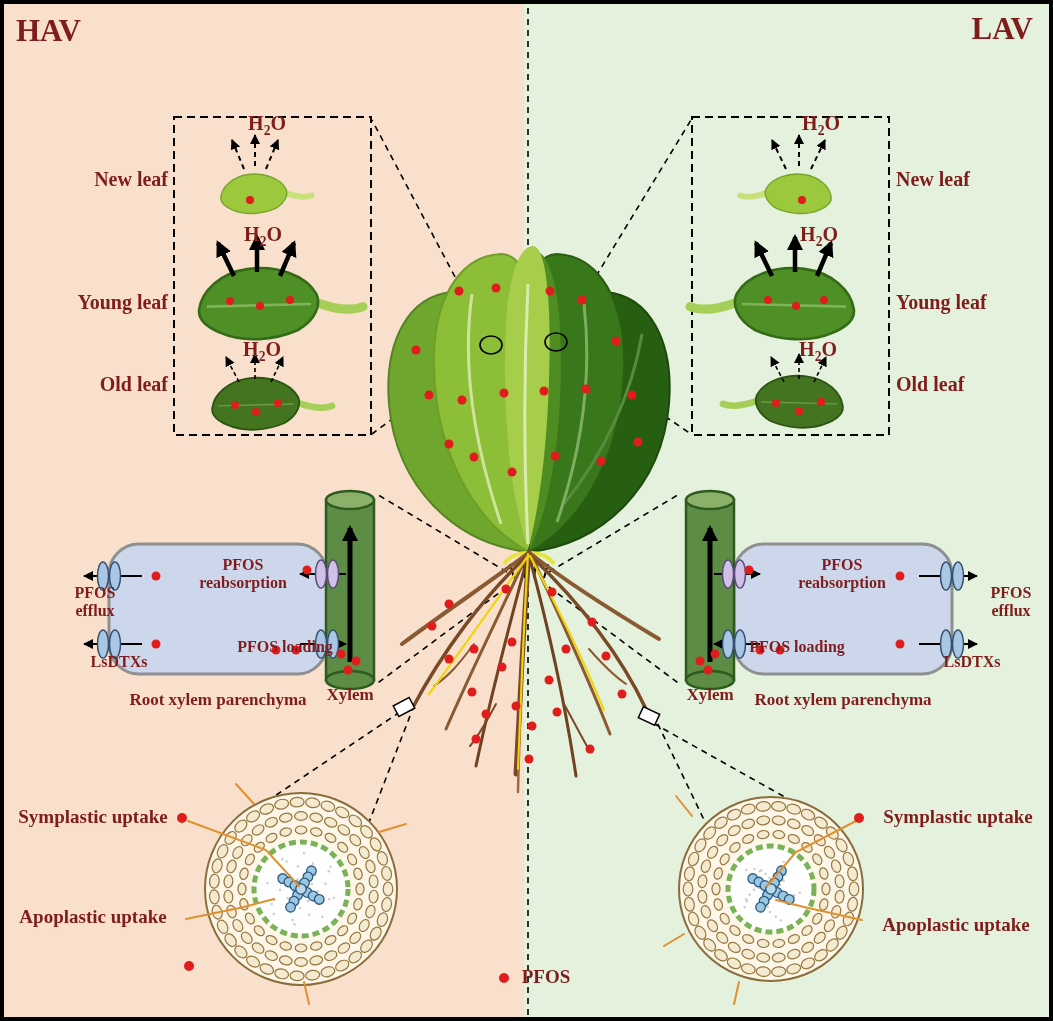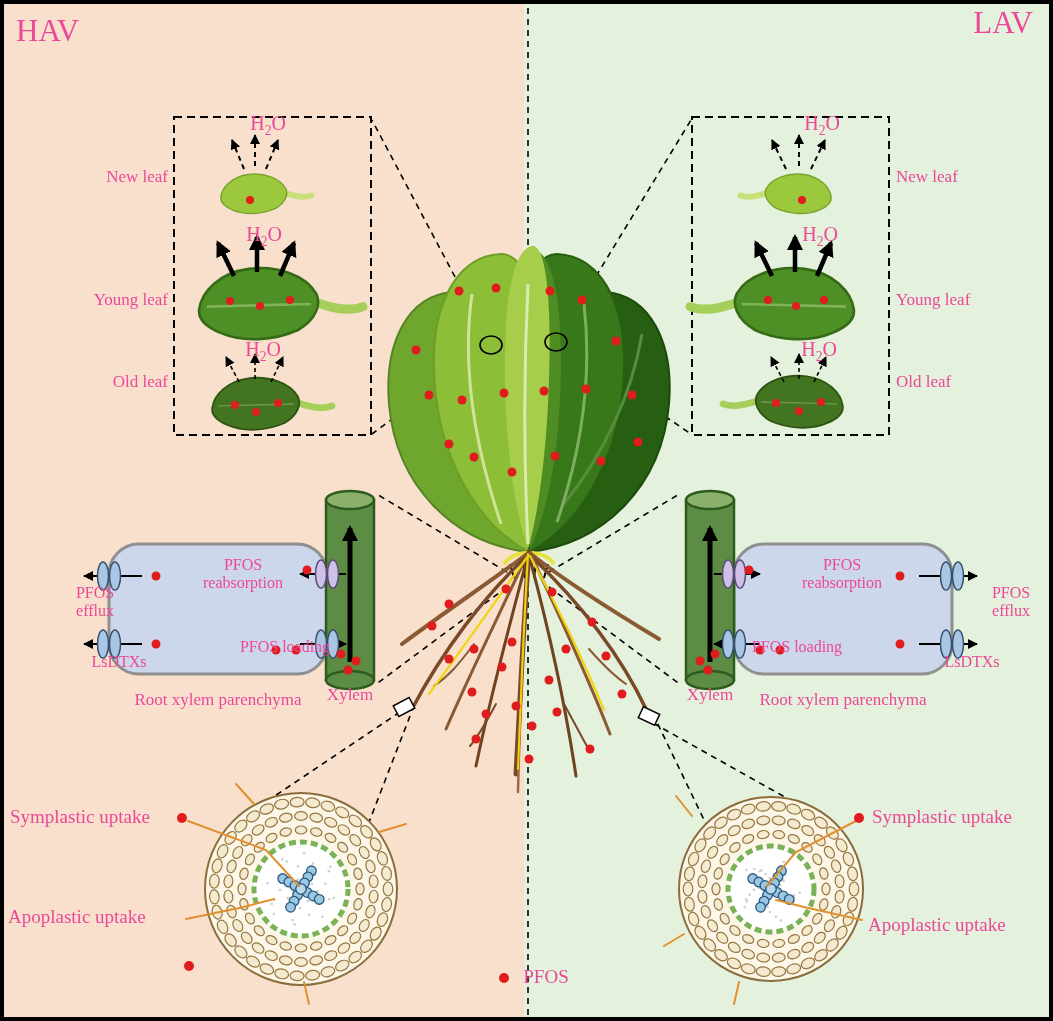--- a/index.html
+++ b/index.html
@@ -11,28 +11,28 @@
     overflow:hidden;
     font-family:"Liberation Serif", serif;
     background:#fff;
   }
   .half{position:absolute;top:0;bottom:0;}
   .half-left{left:0;width:520px;background:var(--left-bg);}
   .half-right{left:520px;right:0;background:var(--right-bg);}
   #art{position:absolute;left:0;top:0;z-index:2;}
   .lbl{
     position:absolute;z-index:3;
-    font-weight:normal;color:#ec4899;line-height:1.1;
+    font-weight:bold;color:#7f1d1d;line-height:1.1;
   }
   .title{font-size:31px;}
-  .leafrow{font-size:17px;}
+  .leafrow{font-size:20px;}
   .h2o{font-size:20px;text-align:right;}
   .h2o sub{font-size:0.68em;}
   .panel{font-size:16px;text-align:center;}
-  .uptake{font-size:19px;}
+  .uptake{font-size:19px;text-align:center;}
   .legend{font-size:19px;text-align:center;}
   .dot{fill:var(--pfos-red);}
   .cyl-body{fill:var(--xylem-green);stroke:#2d5a1e;stroke-width:2.5;}
   .cyl-top{fill:#8ab06a;stroke:#2d5a1e;stroke-width:2.5;}
   .parenchyma{fill:var(--parenchyma-blue);stroke:#8f8f8f;stroke-width:3;}
   .yellow-root{stroke:var(--highlight-yellow);fill:none;stroke-linecap:round;}
   .dash{stroke:#000;stroke-width:1.6;stroke-dasharray:6 5;fill:none;}
   .box{stroke:#000;stroke-width:2;stroke-dasharray:8 5;fill:none;}
   .sym{stroke:#e2902f;stroke-width:2;fill:none;stroke-linecap:round;}
   .root{fill:none;stroke-linecap:round;}
@@ -616,21 +616,21 @@
       <path class="sym" d="M680,930 L660,942"></path>
     </g>
 
     <circle class="dot" cx="178" cy="814" r="5"></circle>
     <circle class="dot" cx="185" cy="962" r="5"></circle>
     <circle class="dot" cx="855" cy="814" r="5"></circle>
     <circle class="dot" cx="500" cy="974" r="5"></circle>
   </svg>
 
   <div class="lbl title" style="left:12px;top:10px;">HAV</div>
-  <div class="lbl title" style="right:16px;top:2px;">LAV</div>
+  <div class="lbl title" style="right:16px;top:8px;">LAV</div>
 
   <div class="lbl leafrow" style="left:52px;top:164px;width:112px;text-align:right;">New leaf</div>
   <div class="lbl leafrow" style="left:40px;top:287px;width:124px;text-align:right;">Young leaf</div>
   <div class="lbl leafrow" style="left:56px;top:369px;width:108px;text-align:right;">Old leaf</div>
   <div class="lbl leafrow" style="left:892px;top:164px;width:120px;">New leaf</div>
   <div class="lbl leafrow" style="left:892px;top:287px;width:120px;">Young leaf</div>
   <div class="lbl leafrow" style="left:892px;top:369px;width:120px;">Old leaf</div>
 
   <div class="lbl h2o" style="left:220px;top:108px;width:62px;"><span>H</span><sub>2</sub><span>O</span></div>
   <div class="lbl h2o" style="left:216px;top:219px;width:62px;"><span>H</span><sub>2</sub><span>O</span></div>

